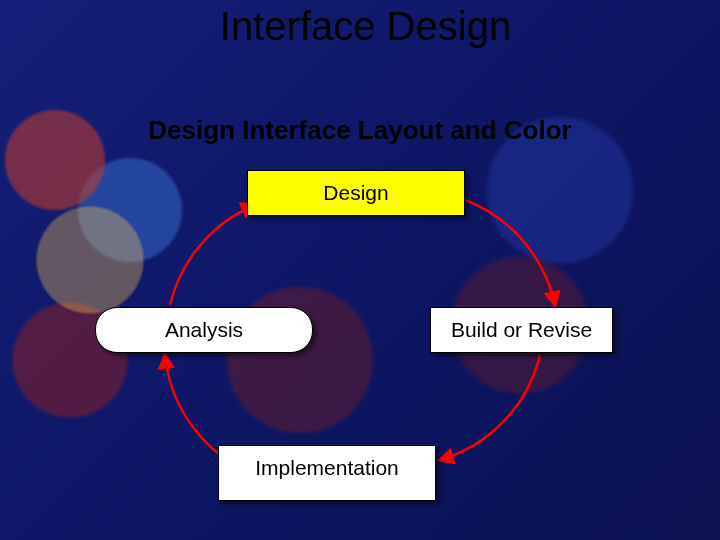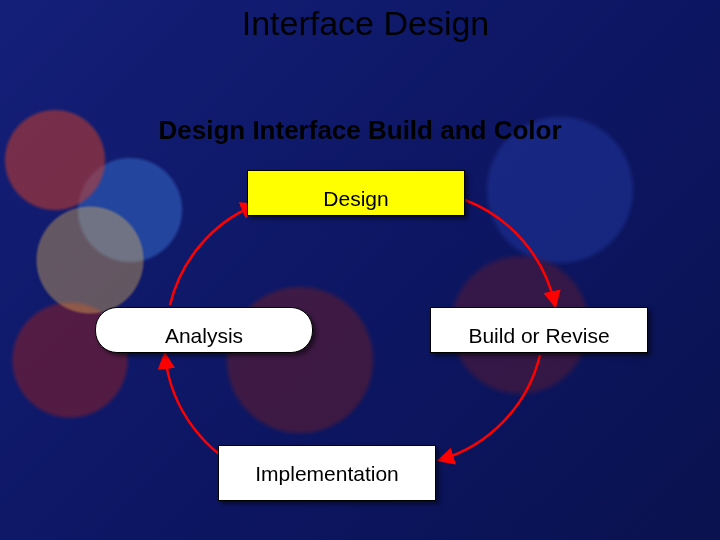--- a/index.html
+++ b/index.html
@@ -24,66 +24,66 @@
       radial-gradient(circle at 520px 325px, rgba(130,30,30,0.35) 0 65px, transparent 72px),
       radial-gradient(circle at 560px 190px, rgba(30,50,150,0.6) 0 70px, transparent 76px),
       linear-gradient(135deg, #141f78 0%, #0c1560 60%, #0a124f 100%);
     color: #000;
   }
   .title {
     position: absolute;
     left: 0; right: 0;
     top: 4px;
     text-align: center;
-    font-size: 34px;
+    font-size: 40px;
     color: #000;
     font-weight: 400;
     margin-left: 11px;
   }
   .subtitle {
     position: absolute;
     left: 0; right: 0;
     top: 115px;
     text-align: center;
     font-size: 26px;
     font-weight: 700;
     color: #000;
   }
   .box {
     position: absolute;
     background: #fff;
     border: 1px solid #000;
     text-align: center;
     font-size: 21px;
     box-sizing: border-box;
-    padding-top: 16px;
+    padding-top: 10px;
     box-shadow: 3px 3px 4px rgba(0,0,0,0.5);
   }
   .box.highlight {
     background: #ffff00;
   }
   #box-design { left: 247px; top: 170px; width: 218px; height: 46px; }
   #box-analysis { left: 95px;  top: 307px; width: 218px; height: 46px; border-radius: 22px; }
-  #box-build { left: 430px; top: 307px; width: 218px; height: 46px; }
+  #box-build { left: 430px; top: 307px; width: 183px; height: 46px; }
   #box-impl { left: 218px; top: 445px; width: 218px; height: 56px; }
   svg.arrows {
     position: absolute;
     left: 0; top: 0;
     width: 720px;
     height: 540px;
     pointer-events: none;
   }
 </style>
 </head>
 <body>
 
 <div class="slide">
 
   <div class="title">Interface Design</div>
-  <div class="subtitle">Design Interface Build and Color</div>
+  <div class="subtitle">Design Interface Layout and Color</div>
 
   <svg class="arrows" viewBox="0 0 720 540">
     <defs>
       <marker id="ah" viewBox="0 0 10 10" refX="8" refY="5" markerWidth="7" markerHeight="7" orient="auto-start-reverse">
         <path d="M 0 0 L 10 5 L 0 10 z" fill="#ff0000"></path>
       </marker>
     </defs>
 
     <path d="M 465 200 A 145 145 0 0 1 555 305" fill="none" stroke="#ff0000" stroke-width="2.5" marker-end="url(#ah)"></path>
 

